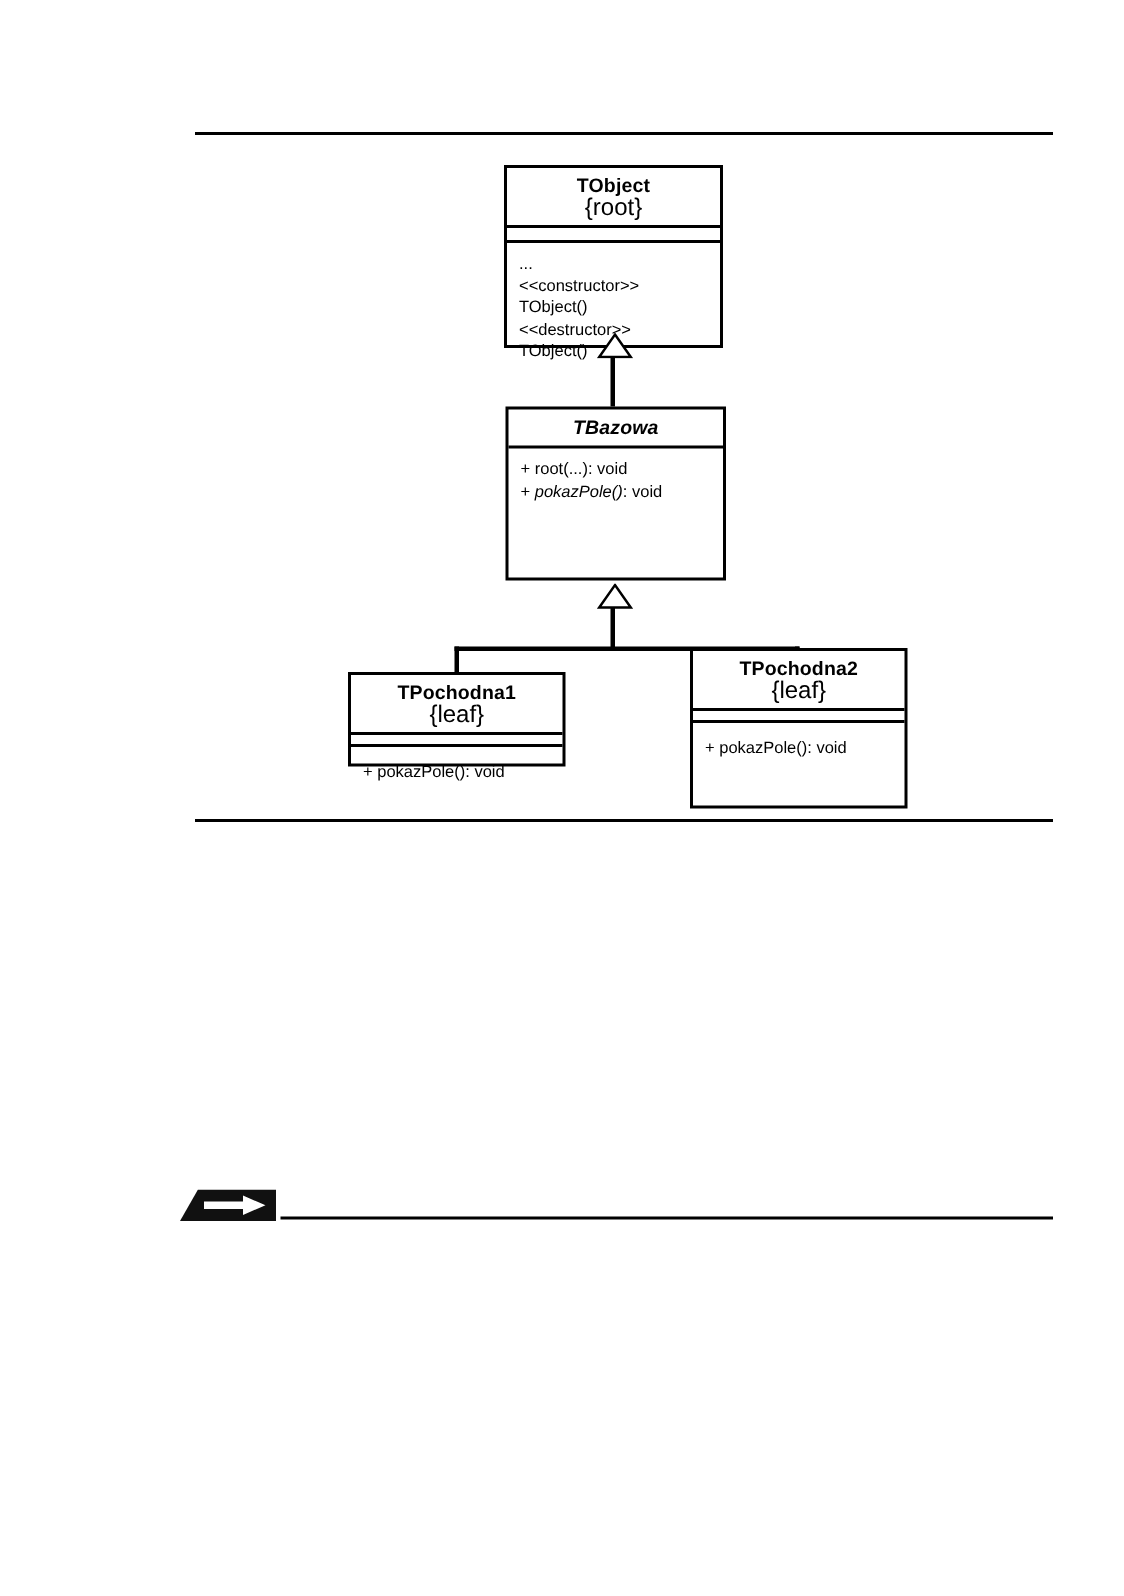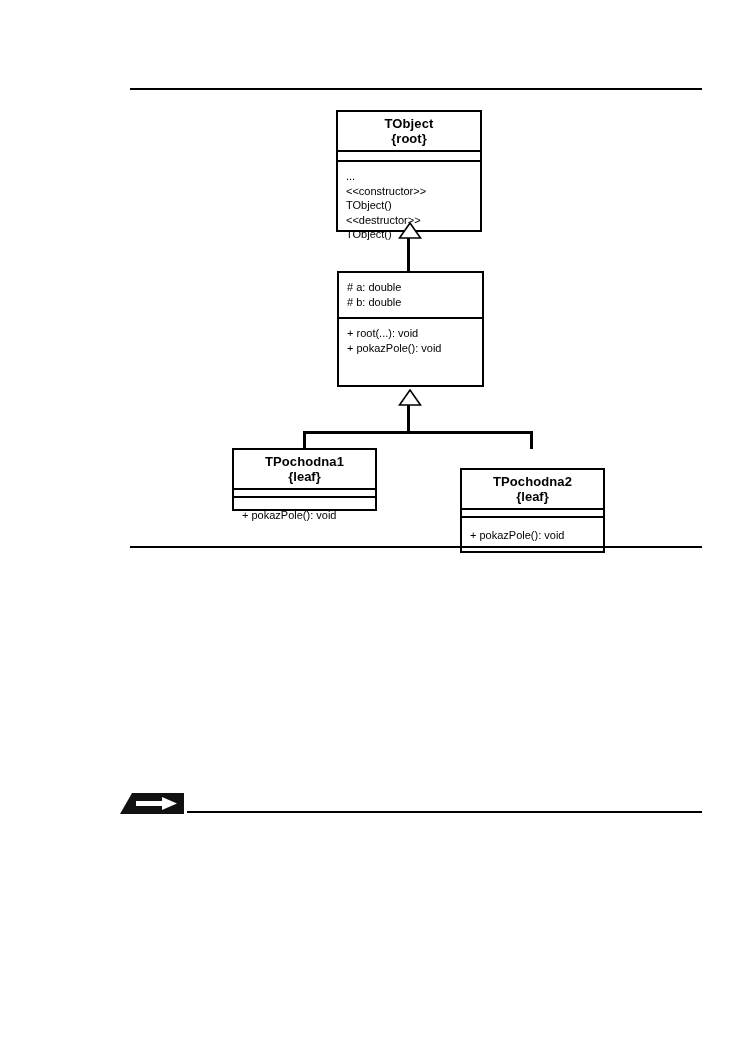--- a/index.html
+++ b/index.html
@@ -63,36 +63,36 @@
   .class-name {
     font-size: 13px;
     font-weight: bold;
     line-height: 16px;
     letter-spacing: 0.1px;
   }
   .class-name.abstract {
     font-style: italic;
   }
   .class-prop {
-    font-size: 13px;
+    font-size: 16px;
     line-height: 13px;
-    font-weight: bold;
+    font-weight: normal;
   }
   .c-empty {
     height: 10px;
   }
   .c-body {
     padding: 7px 8px 8px 8px;
   }
   .member {
     font-size: 11px;
     line-height: 14.5px;
     white-space: nowrap;
   }
-  .member .ital { }
+  .member .ital { font-style: italic; }
 
   
   .conn {
     position: absolute;
     background: #000000;
   }
   .tri {
     position: absolute;
   }
   .tri svg { display: block; }
@@ -120,23 +120,22 @@
   </div>
 
   <div class="tri" style="left:356px; top:222px;">
     <svg width="24" height="17" viewBox="0 0 24 17">
       <polygon points="12,1 22.5,16 1.5,16" fill="#ffffff" stroke="#000000" stroke-width="1.6"></polygon>
     </svg>
   </div>
   <div class="conn" style="left:365px; top:238px; width:3px; height:34px;"></div>
 
   <div class="uml-class" id="box-tbazowa" style="left:295px; top:271px; width:147px; height:116px;">
-    <div class="compartment c-body">
-      <div class="member"># a: double</div>
-      <div class="member"># b: double</div>
+    <div class="compartment c-header" style="padding:4px 4px 4px 4px;">
+      <div class="class-name abstract">TBazowa</div>
     </div>
     <div class="compartment c-body">
       <div class="member">
         <span>+ </span><span>root(...)</span><span>: void</span>
       </div>
       <div class="member">
         <span>+ </span><span class="ital">pokazPole()</span><span>: void</span>
       </div>
     </div>
   </div>
@@ -155,21 +154,21 @@
     <div class="compartment c-header">
       <div class="class-name">TPochodna1</div>
       <div class="class-prop">{leaf}</div>
     </div>
     <div class="compartment c-empty" style="height:8px;"></div>
     <div class="compartment c-body" style="padding:10px 8px 8px 8px;">
       <div class="member">+ pokazPole(): void</div>
     </div>
   </div>
 
-  <div class="uml-class" id="box-tpochodna2" style="left:418px; top:468px; width:145px; height:85px;">
+  <div class="uml-class" id="box-tpochodna2" style="left:418px; top:432px; width:145px; height:107px;">
     <div class="compartment c-header">
       <div class="class-name">TPochodna2</div>
       <div class="class-prop">{leaf}</div>
     </div>
     <div class="compartment c-empty" style="height:8px;"></div>
     <div class="compartment c-body" style="padding:10px 8px 8px 8px;">
       <div class="member">+ pokazPole(): void</div>
     </div>
   </div>
 

